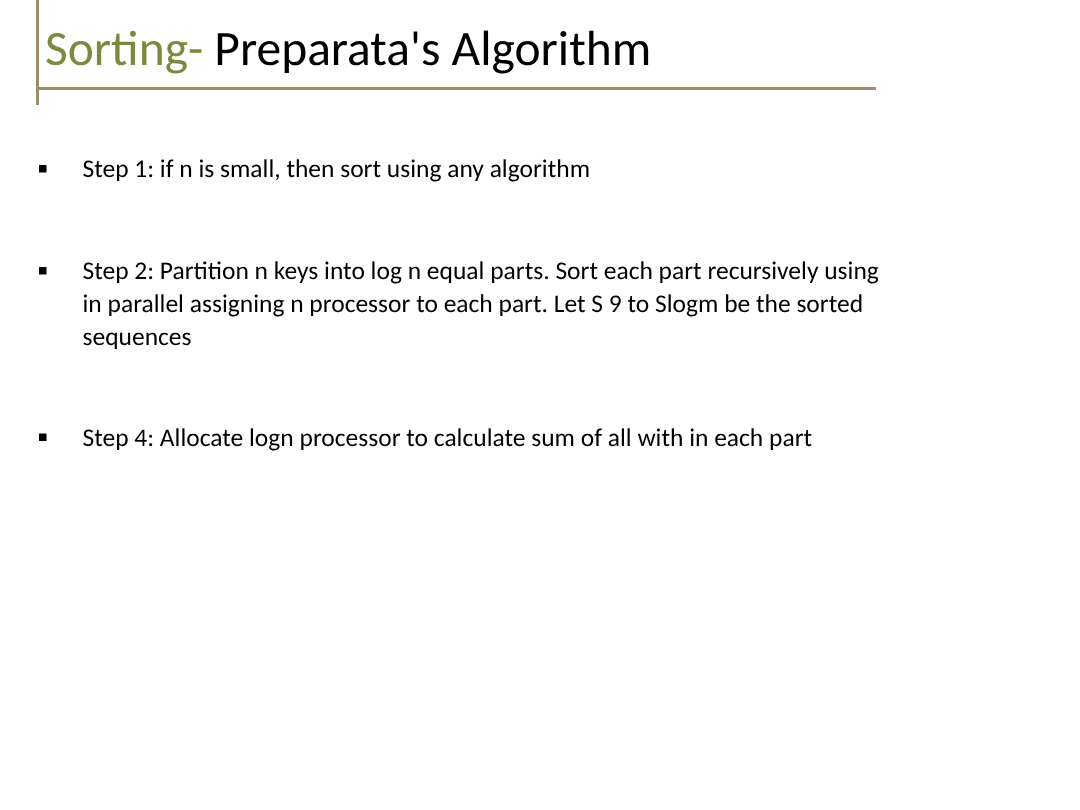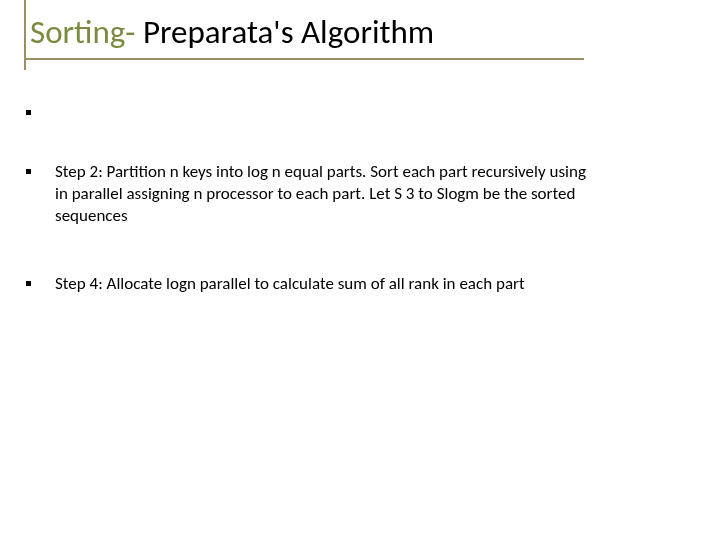--- a/index.html
+++ b/index.html
@@ -23,23 +23,24 @@
     <div class="title-line-v"></div>
     <h1 class="title">
       <span class="accent">Sorting-</span><span> Preparata's Algorithm</span>
     </h1>
     <div class="title-line-h"></div>
   </div>
 
   <div class="items">
     <div class="item">
       <div class="bullet"></div>
+      <div class="text">Step 1:  if n is small, then sort using any algorithm</div>
     </div>
     <div class="item">
       <div class="bullet"></div>
-      <div class="text">Step 2:  Partition n keys into log n equal parts. Sort each part recursively using in parallel assigning n processor to each part. Let S 3 to Slogm be the sorted sequences</div>
+      <div class="text">Step 2:  Partition n keys into log n equal parts. Sort each part recursively using in parallel assigning n processor to each part. Let S 9 to Slogm be the sorted sequences</div>
     </div>
     <div class="item">
       <div class="bullet"></div>
-      <div class="text">Step 4: Allocate logn parallel to calculate sum of all rank in each part</div>
+      <div class="text">Step 4: Allocate logn processor to calculate sum of all with in each part</div>
     </div>
   </div>
 </div>
 
 </body></html>

